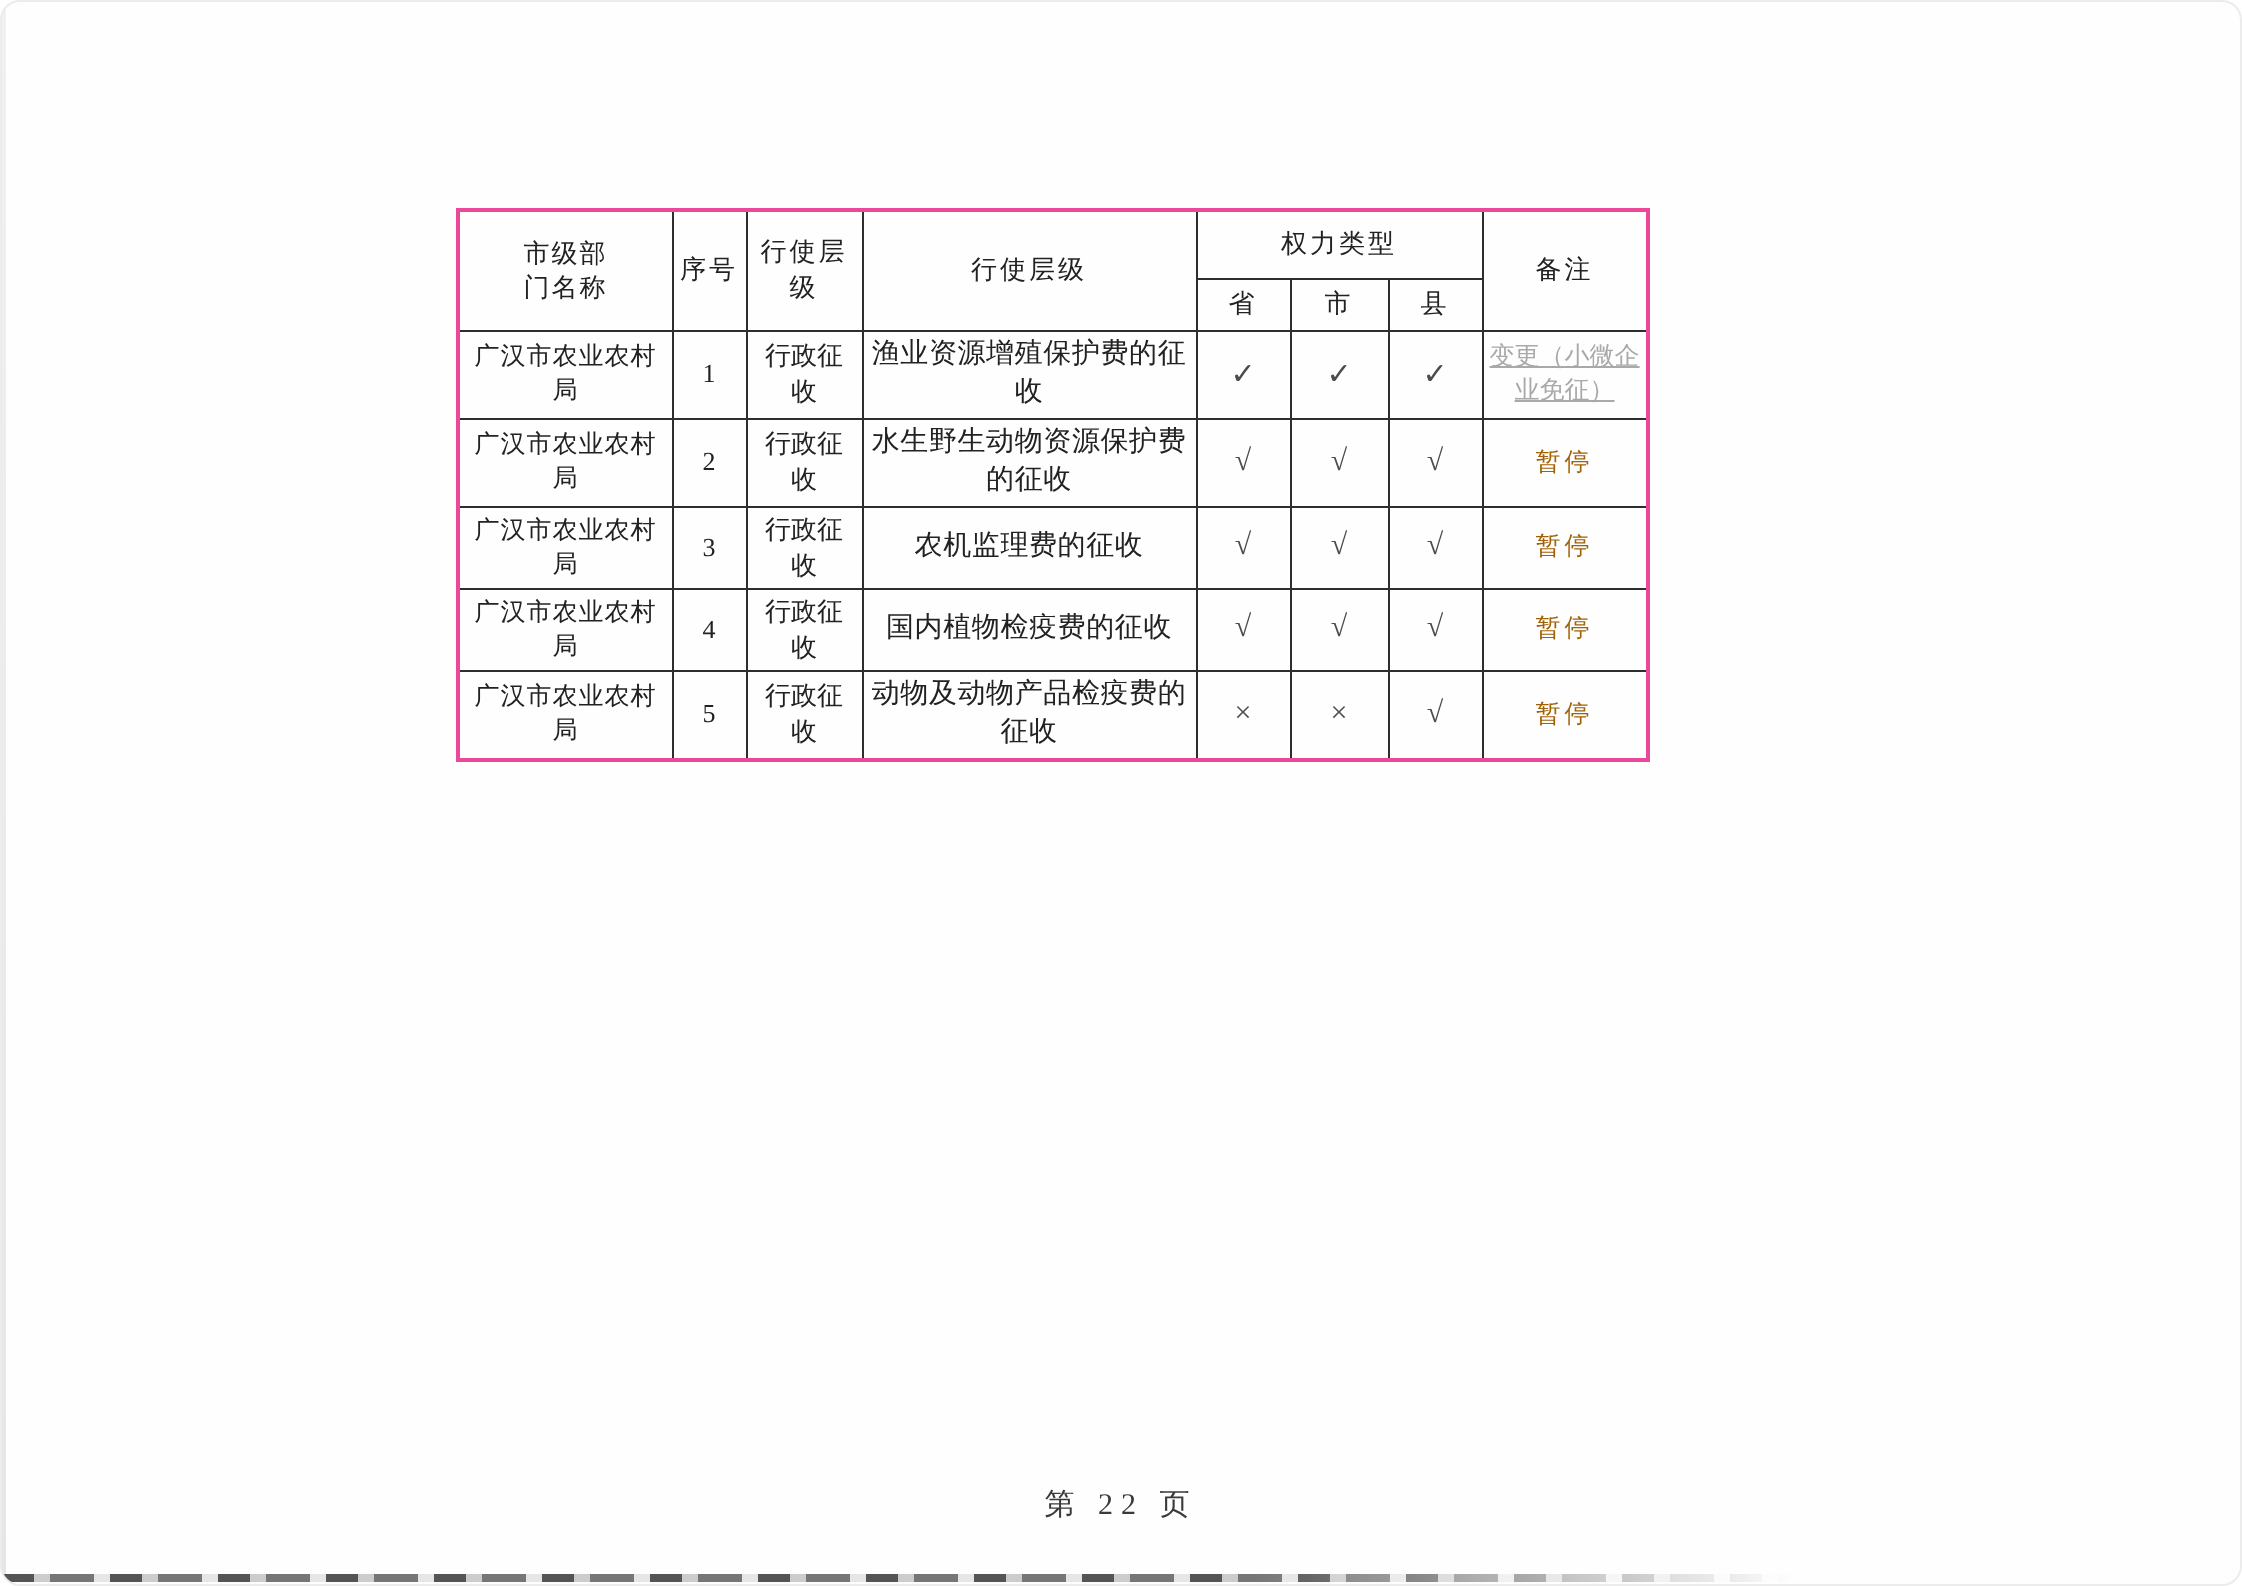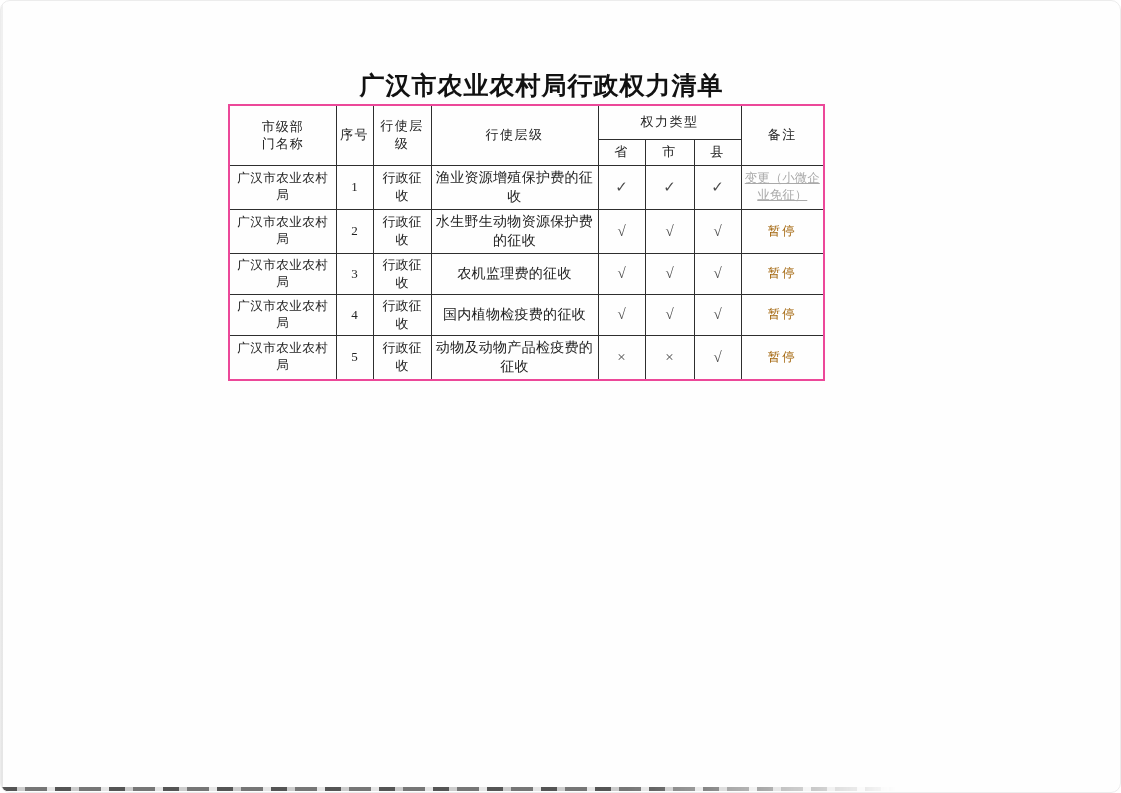--- a/index.html
+++ b/index.html
@@ -96,21 +96,20 @@
     width: 2px;
     height: 100%;
     background: linear-gradient(180deg, rgba(200,200,200,0.25), rgba(200,200,200,0.45));
   }
 </style>
 </head>
 <body>
 
 <div class="page">
 
-  <div class="doc-title">广汉市农业农村局行政权力清单</div>
 
   <table class="power-list">
     <colgroup>
       <col style="width:107px">
       <col style="width:37px">
       <col style="width:58px">
       <col style="width:167px">
       <col style="width:47px">
       <col style="width:49px">
       <col style="width:47px">
@@ -182,17 +181,18 @@
         <td>行政征收</td>
         <td class="cell-name">动物及动物产品检疫费的征收</td>
         <td class="cell-check">×</td>
         <td class="cell-check">×</td>
         <td class="cell-check">√</td>
         <td class="cell-remark remark-faint">暂停</td>
       </tr>
     </tbody>
   </table>
 
+  <div class="page-footer">第 22 页</div>
 
   <div class="scan-edge-left"></div>
   <div class="scan-artifact-bottom"></div>
 
 </div>
 
 </body></html>

